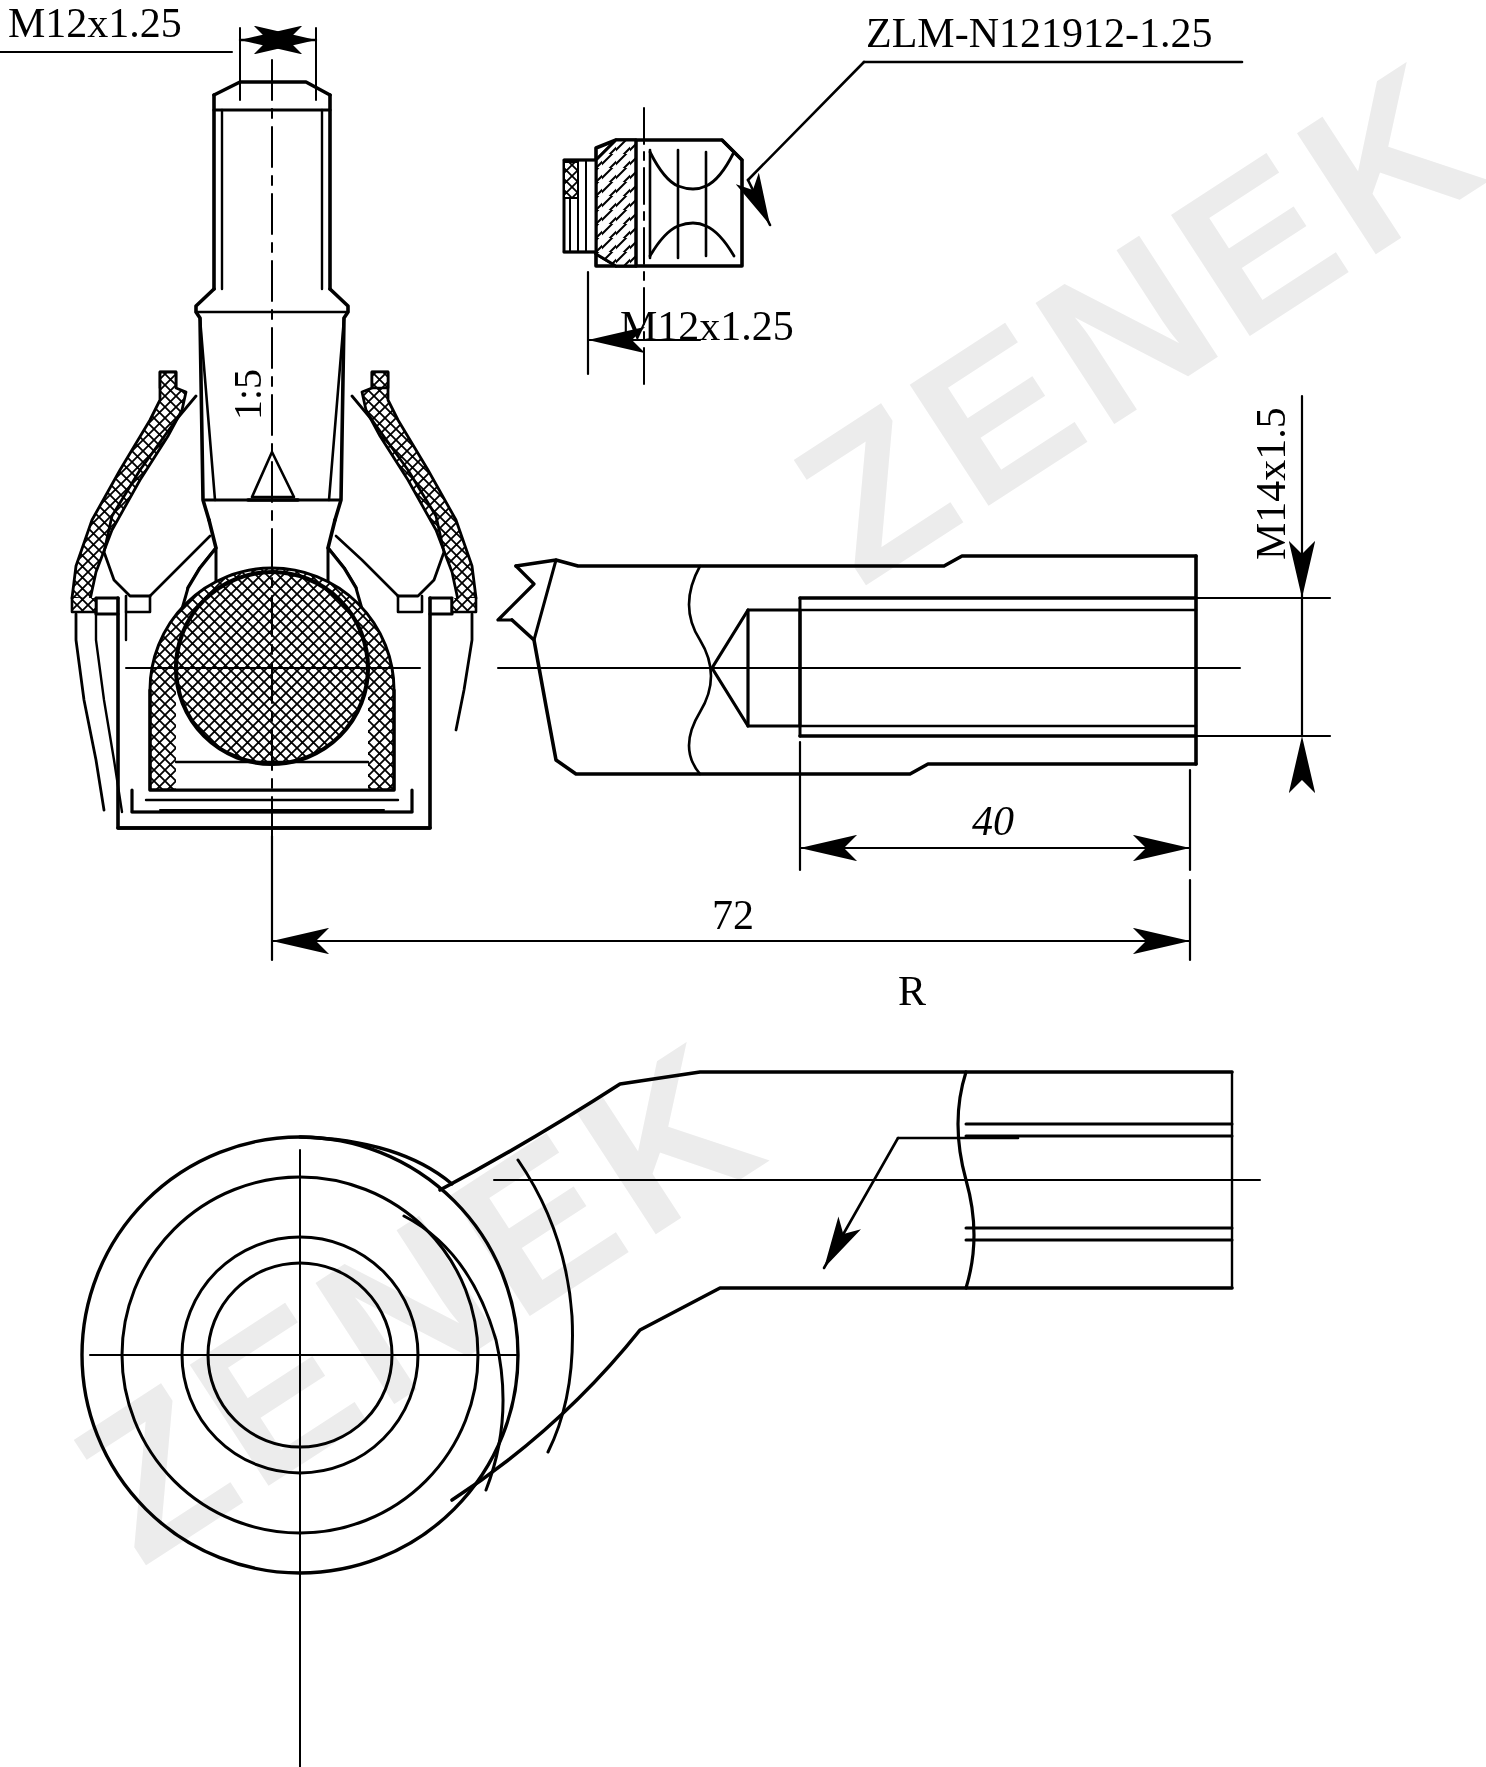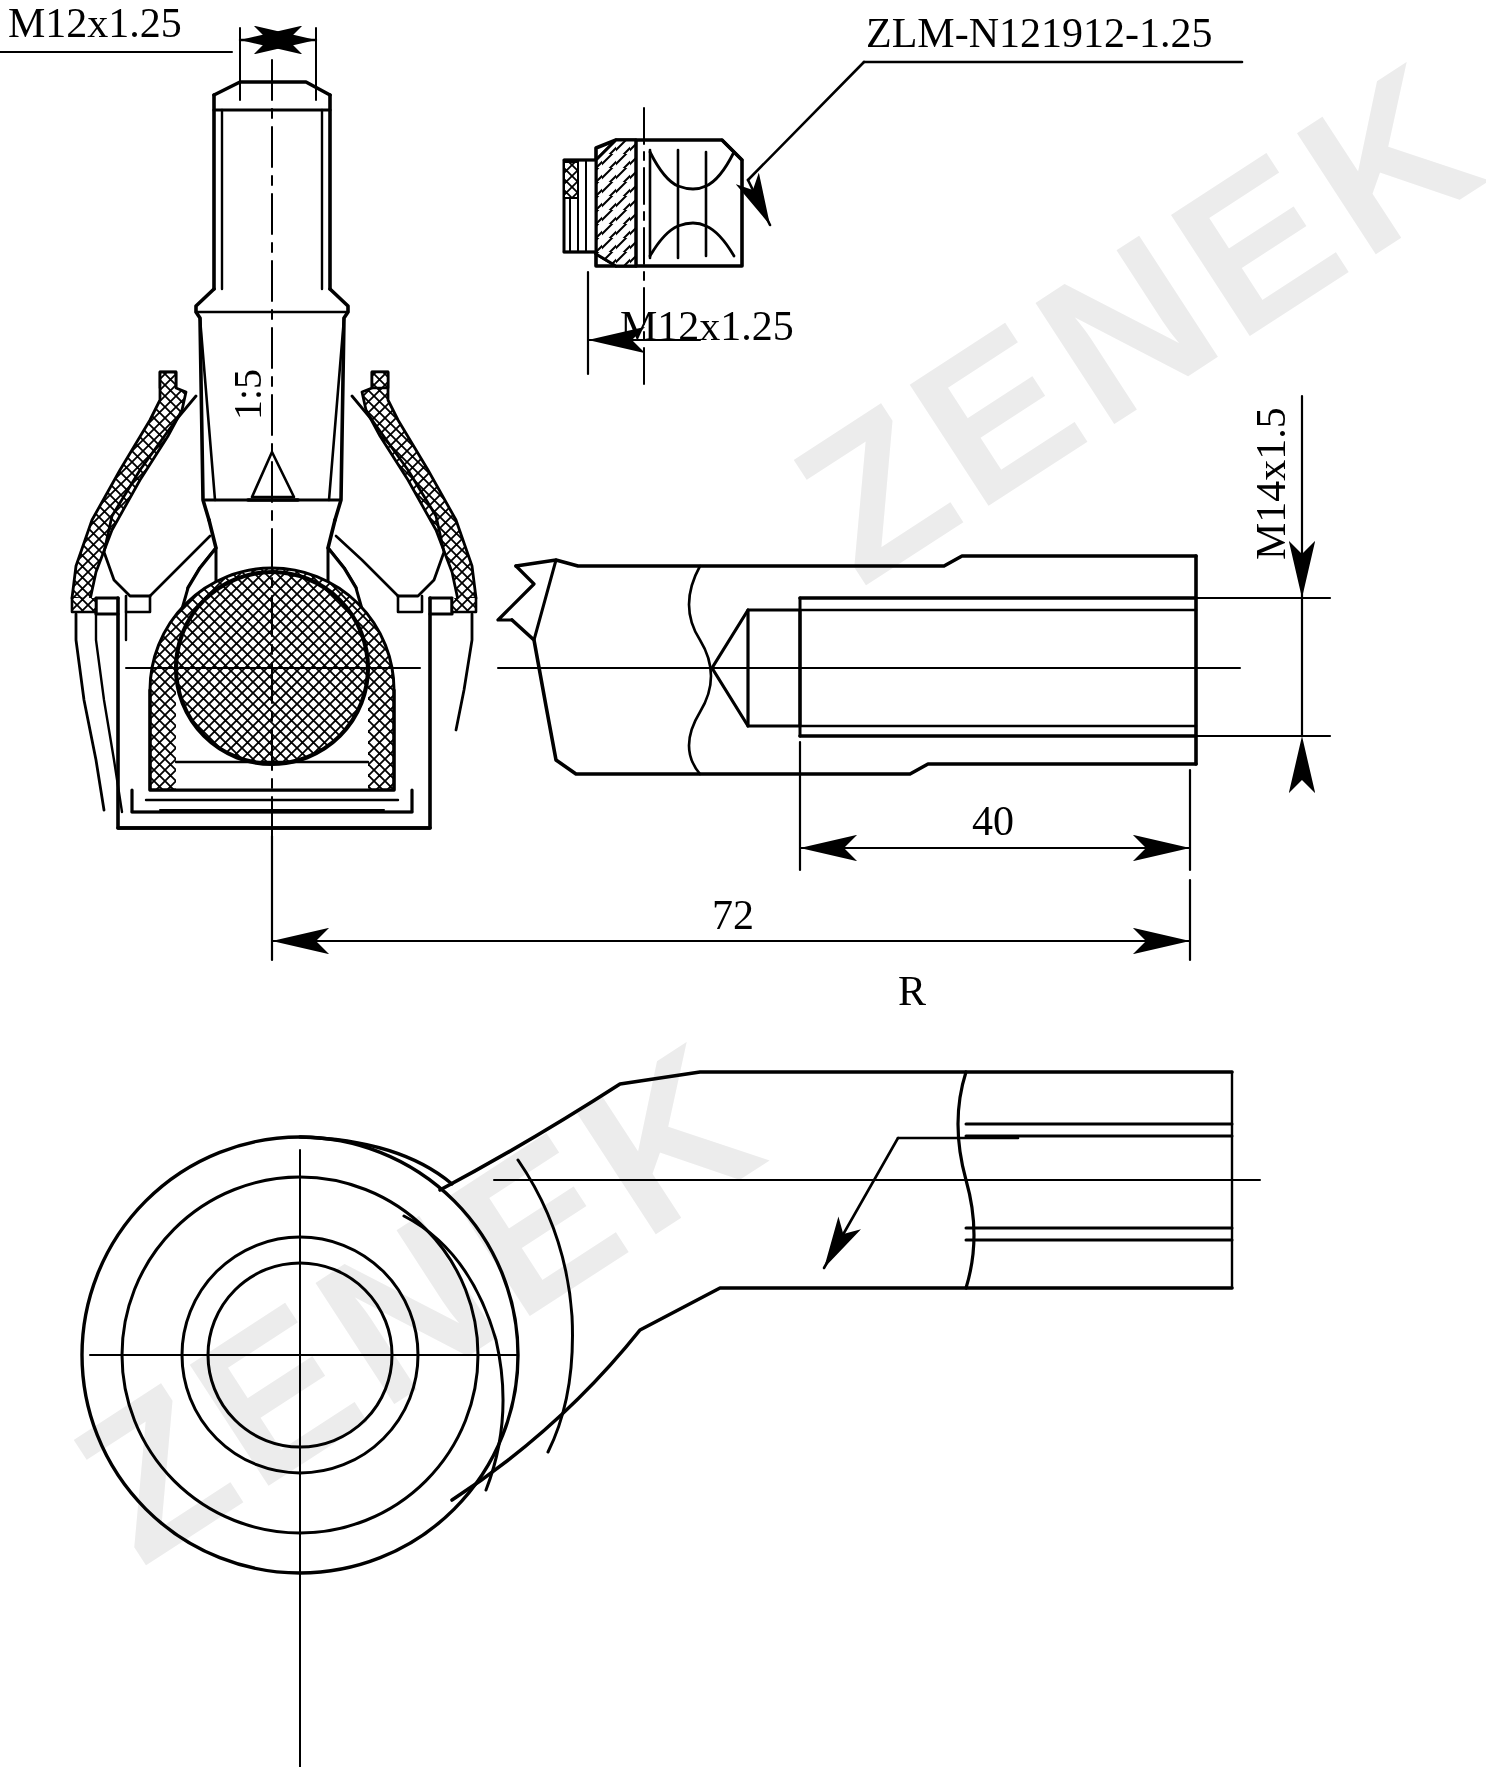--- a/index.html
+++ b/index.html
@@ -250,19 +250,19 @@
   <div class="lbl lbl-lg" style="left:8px;top:2px;">M12x1.25</div>
 
   <div class="lbl lbl-lg" style="left:866px;top:12px;">ZLM-N121912-1.25</div>
 
   <div class="lbl lbl-lg" style="left:620px;top:305px;">M12x1.25</div>
 
   <div class="lbl lbl-md rot90" style="left:228px;top:420px;">1:5</div>
 
   <div class="lbl lbl-lg rot90" style="left:1250px;top:560px;">M14x1.5</div>
 
-  <div class="lbl lbl-lg" style="left:972px;top:800px;">40</div>
+  <div class="lbl lbl-lg" style="left:972px;top:800px;font-style:italic;">40</div>
 
   <div class="lbl lbl-lg" style="left:712px;top:894px;">72</div>
 
   <div class="lbl lbl-lg" style="left:898px;top:970px;">R</div>
 
 </div>
 
 </body></html>

